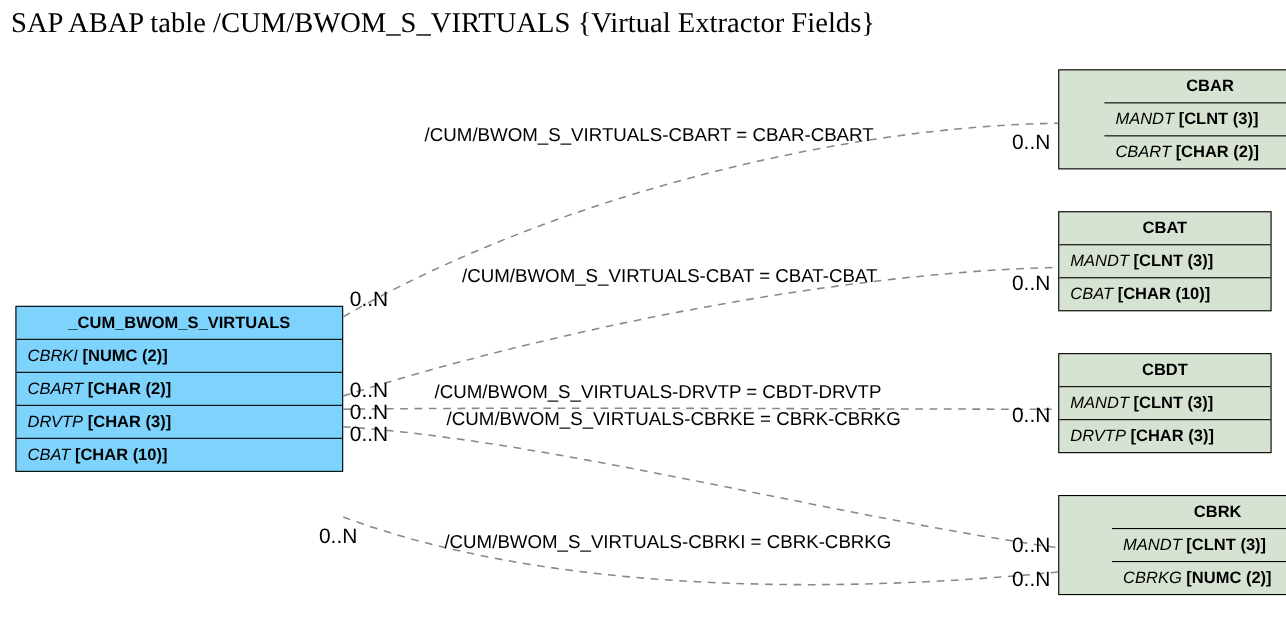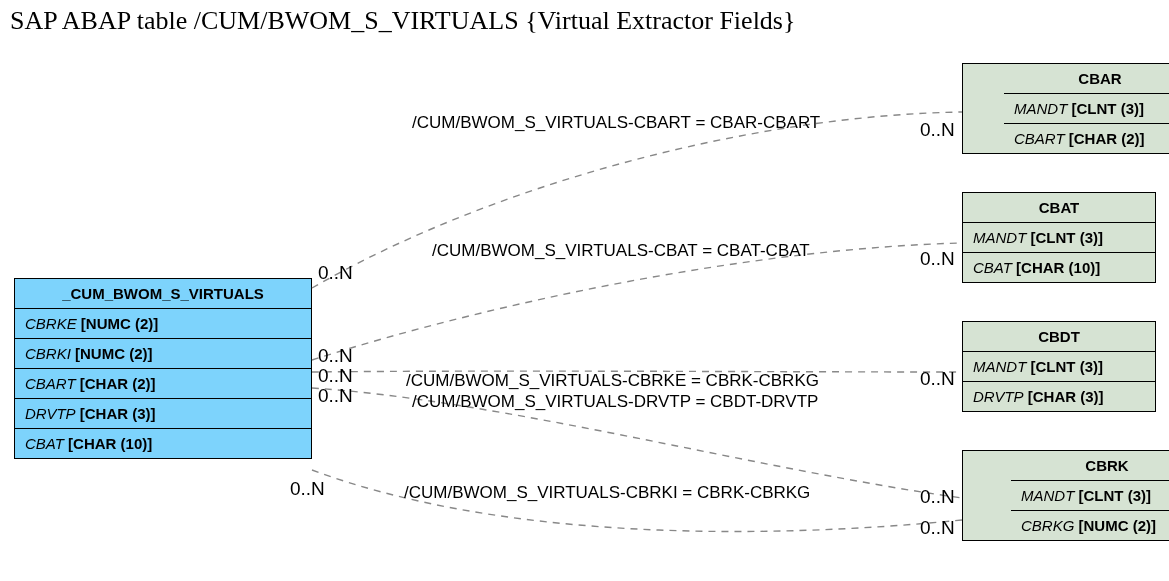--- a/index.html
+++ b/index.html
@@ -67,21 +67,20 @@
     white-space: nowrap;
   }
 </style>
 </head>
 <body>
 
 <div class="title">SAP ABAP table /CUM/BWOM_S_VIRTUALS {Virtual Extractor Fields}</div>
 
 <div class="entity main" style="left:14px; top:278px; width:296px;">
   <div class="hdr">_CUM_BWOM_S_VIRTUALS</div>
-  <div class="row"><span class="fname nou">CBRKE</span> <span class="ftype">[NUMC (2)]</span></div>
   <div class="row"><span class="fname nou">CBRKI</span> <span class="ftype">[NUMC (2)]</span></div>
   <div class="row"><span class="fname nou">CBART</span> <span class="ftype">[CHAR (2)]</span></div>
   <div class="row"><span class="fname nou">DRVTP</span> <span class="ftype">[CHAR (3)]</span></div>
   <div class="row"><span class="fname nou">CBAT</span> <span class="ftype">[CHAR (10)]</span></div>
 </div>
 
 <div class="entity" style="left:962px; top:63px; width:192px;padding-left:41px;">
   <div class="hdr">CBAR</div>
   <div class="row"><span class="fname">MANDT</span> <span class="ftype">[CLNT (3)]</span></div>
   <div class="row"><span class="fname">CBART</span> <span class="ftype">[CHAR (2)]</span></div>
@@ -113,23 +112,23 @@
     <path d="M 312 360 C 500 300, 760 248, 962 243"></path>
 
     <path d="M 312 372 C 500 370, 760 372, 962 372"></path>
 
     <path d="M 312 388 C 500 400, 760 470, 962 498"></path>
 
     <path d="M 312 470 C 500 540, 760 540, 962 520"></path>
   </g>
 </svg>
 
-<div class="rel-label" style="left:412px; top:113px;">/CUM/BWOM_S_VIRTUALS-CBART = CBAR-CBART</div>
-<div class="rel-label" style="left:432px; top:241px;">/CUM/BWOM_S_VIRTUALS-CBAT = CBAT-CBAT</div>
-<div class="rel-label" style="left:412px; top:347px;margin-top:45px;">/CUM/BWOM_S_VIRTUALS-DRVTP = CBDT-DRVTP</div>
+<div class="rel-label" style="left:386px; top:113px;">/CUM/BWOM_S_VIRTUALS-CBART = CBAR-CBART</div>
+<div class="rel-label" style="left:420px; top:241px;">/CUM/BWOM_S_VIRTUALS-CBAT = CBAT-CBAT</div>
+<div class="rel-label" style="left:395px; top:347px;">/CUM/BWOM_S_VIRTUALS-DRVTP = CBDT-DRVTP</div>
 <div class="rel-label" style="left:406px; top:371px;">/CUM/BWOM_S_VIRTUALS-CBRKE = CBRK-CBRKG</div>
 <div class="rel-label" style="left:404px; top:483px;">/CUM/BWOM_S_VIRTUALS-CBRKI = CBRK-CBRKG</div>
 
 <div class="card-label" style="left:318px; top:262px;">0..N</div>
 <div class="card-label" style="left:318px; top:345px;">0..N</div>
 <div class="card-label" style="left:318px; top:365px;">0..N</div>
 <div class="card-label" style="left:318px; top:385px;">0..N</div>
 <div class="card-label" style="left:290px; top:478px;">0..N</div>
 
 <div class="card-label" style="left:920px; top:119px;">0..N</div>

